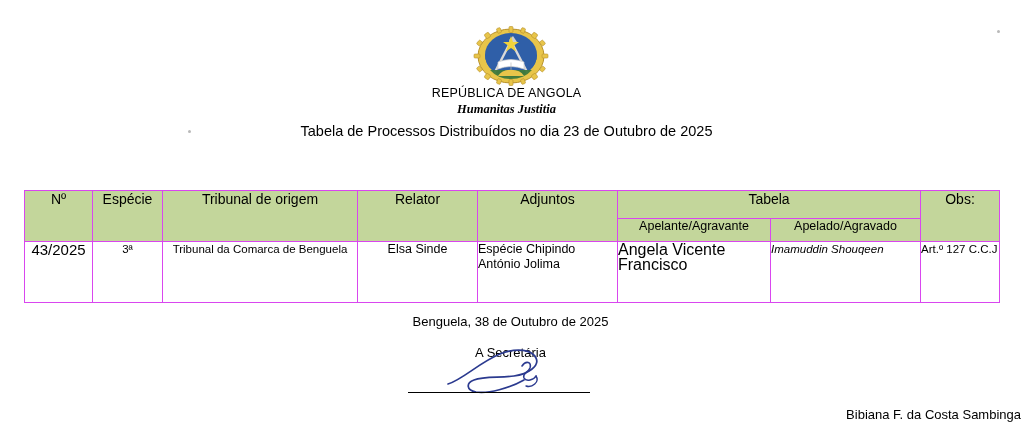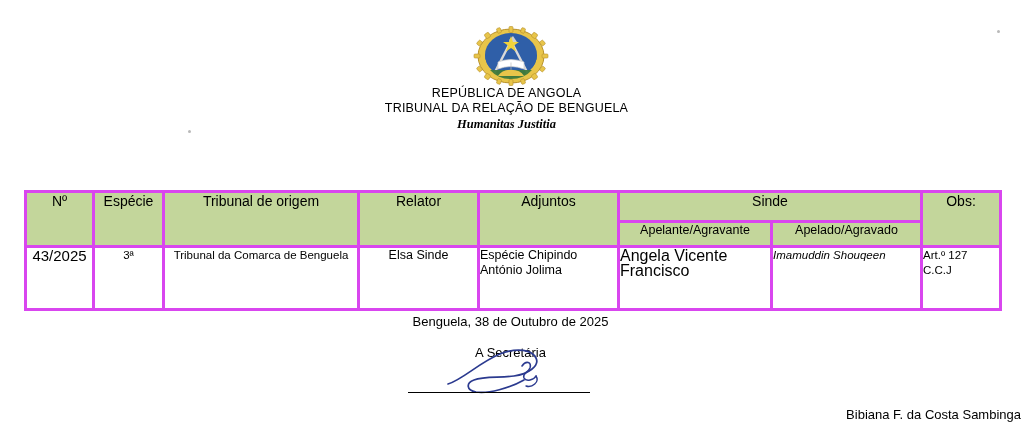--- a/index.html
+++ b/index.html
@@ -85,21 +85,21 @@
     top: 190px;
     width: 975px;
   }
   table.proc {
     border-collapse: collapse;
     table-layout: fixed;
     width: 975px;
     font-family: "Liberation Sans", sans-serif;
   }
   table.proc th, table.proc td {
-    border: 3px solid #d946ef;
+    border: 1px solid #d946ef;
     padding: 0;
     vertical-align: top;
   }
   .hdr {
     background: #c3d69b;
     text-align: center;
     font-weight: normal;
     font-size: 14px;
     height: 27px;
     vertical-align: middle;
@@ -219,22 +219,22 @@
 
         <path d="M22 44 a26 22 0 0 0 42 0 z" fill="#3f7a3a" opacity="0.95"></path>
 
         <path d="M30 50 a14 10 0 0 1 26 0 z" fill="#e8c54a"></path>
       </svg>
     </div>
   </div>
 
   <div class="header">
     <div class="l1">REPÚBLICA DE ANGOLA</div>
-    <div class="l2">TRIBUNAL DA RELAÇÃO DE BENGUELA</div>
     <div class="l3">Humanitas Justitia</div>
+    <div class="l5">Tabela de Processos Distribuídos no dia 23 de Outubro de 2025</div>
   </div>
 
   <div class="table-wrap">
     <table class="proc">
       <colgroup>
         <col style="width:68px">
         <col style="width:70px">
         <col style="width:195px">
         <col style="width:120px">
         <col style="width:140px">
@@ -242,21 +242,21 @@
         <col style="width:150px">
         <col style="width:79px">
       </colgroup>
       <thead>
         <tr>
           <th class="hdr" rowspan="2">Nº</th>
           <th class="hdr" rowspan="2">Espécie</th>
           <th class="hdr" rowspan="2">Tribunal de origem</th>
           <th class="hdr" rowspan="2">Relator</th>
           <th class="hdr" rowspan="2">Adjuntos</th>
-          <th class="hdr" colspan="2">Sinde</th>
+          <th class="hdr" colspan="2">Tabela</th>
           <th class="hdr" rowspan="2">Obs:</th>
         </tr>
         <tr>
           <th class="hdr small">Apelante/Agravante</th>
           <th class="hdr small">Apelado/Agravado</th>
         </tr>
       </thead>
       <tbody>
         <tr>
           <td class="cell c-num">43/2025</td>

